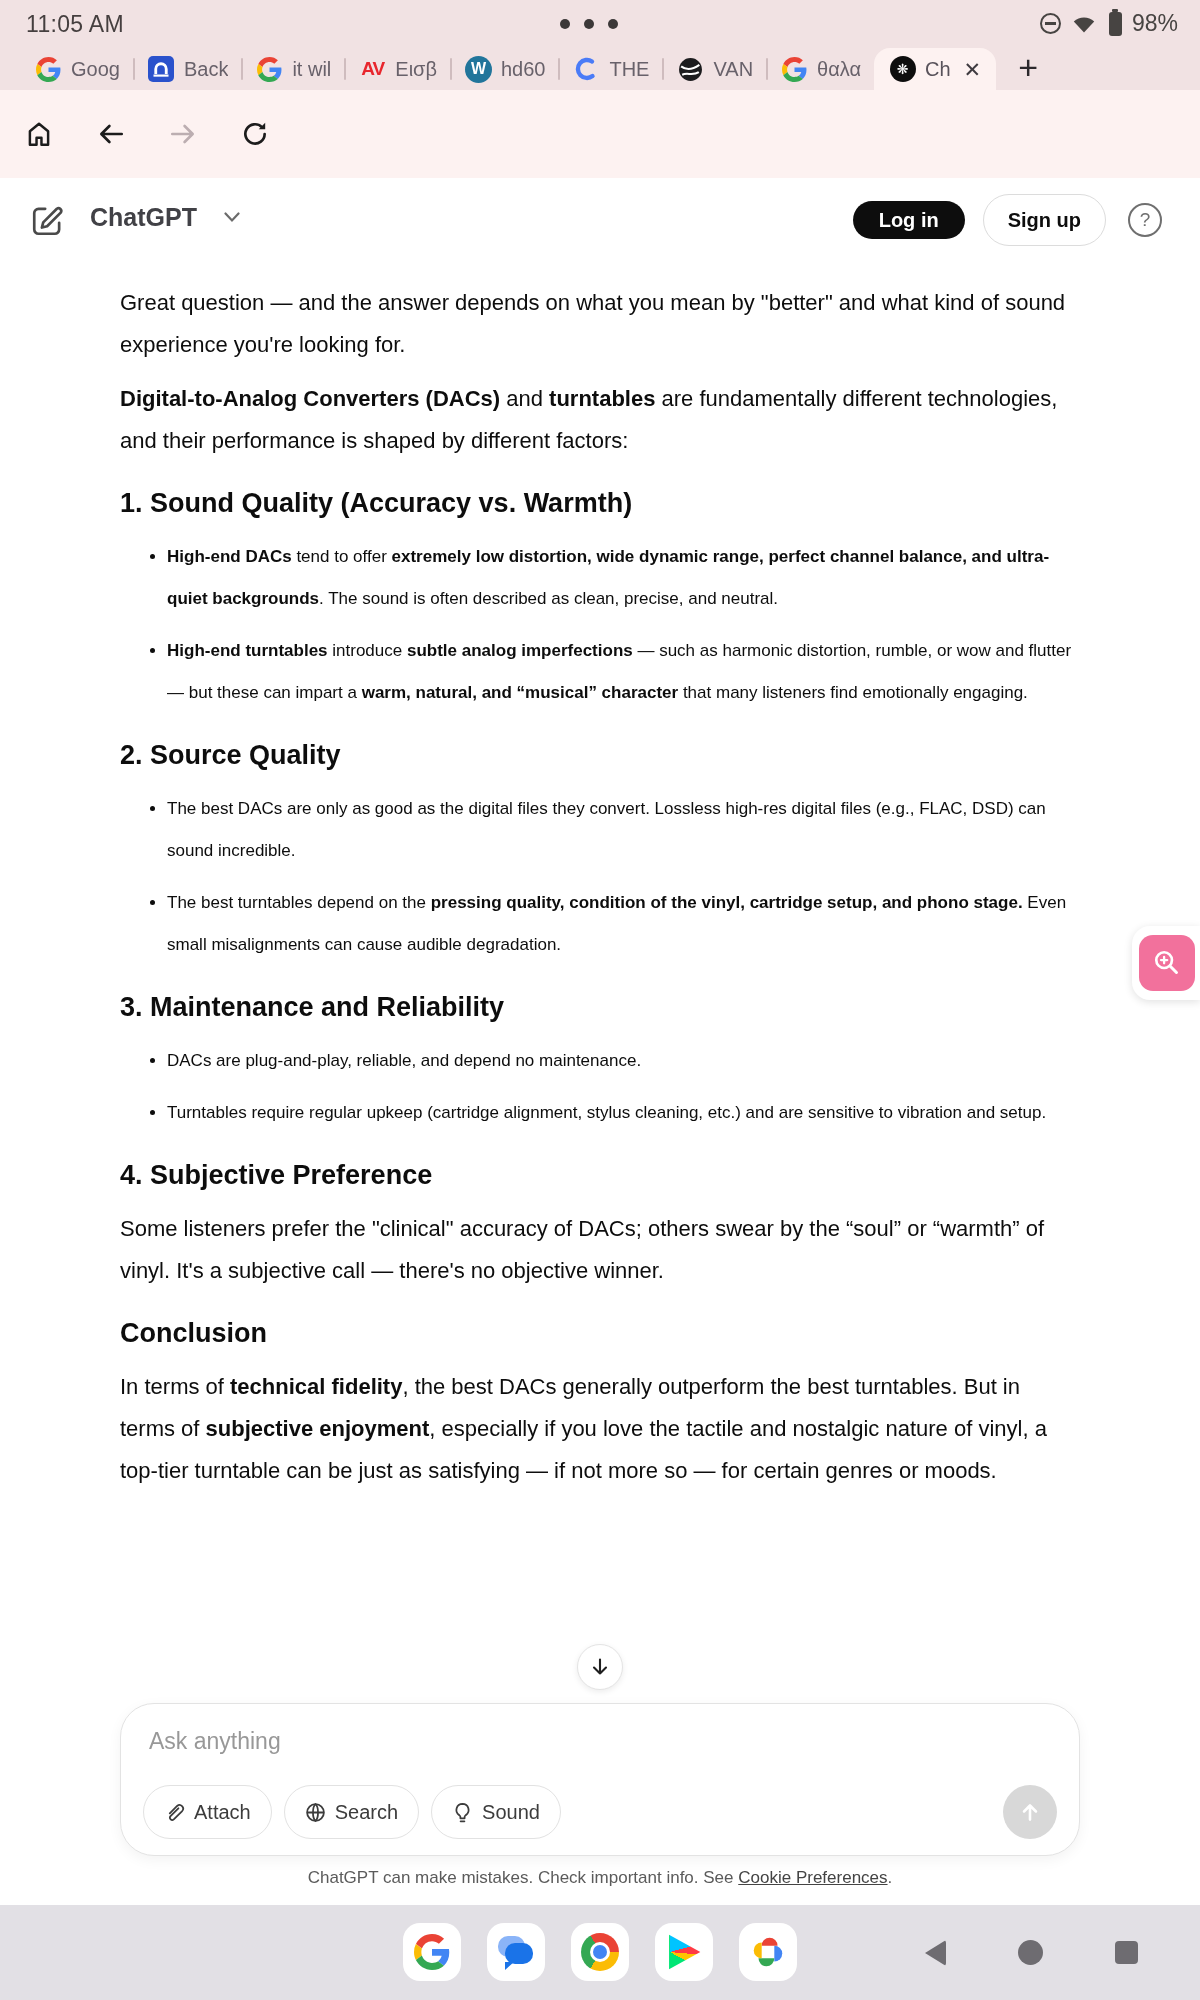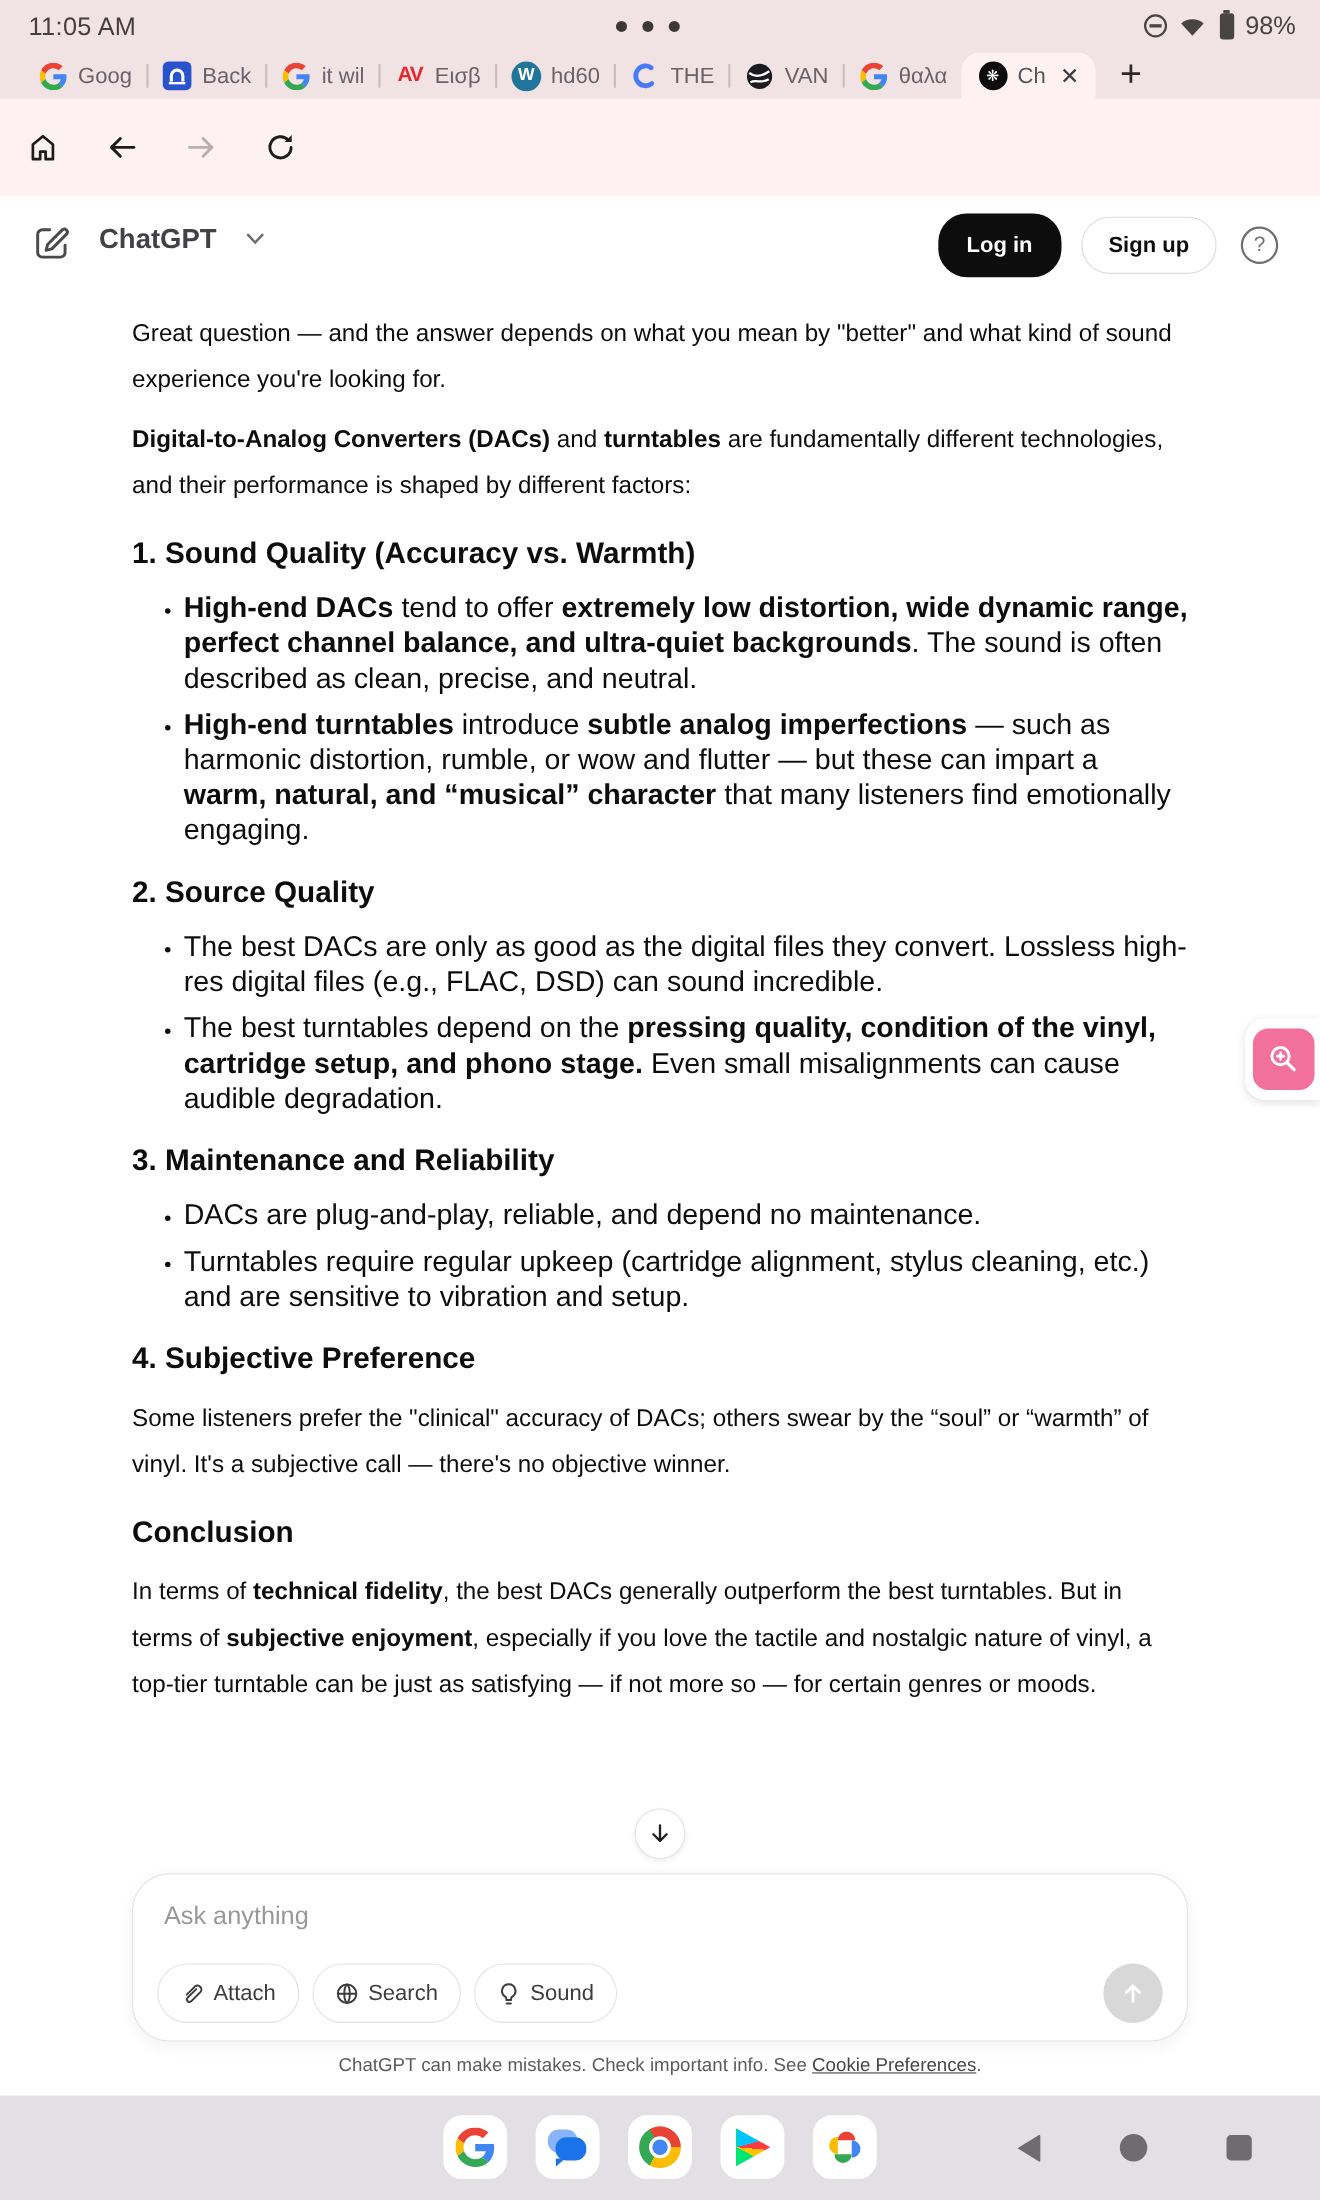--- a/index.html
+++ b/index.html
@@ -42,30 +42,30 @@
   .star { font-size:30px; color:#8f4a57; line-height:1; margin-right:10px; }
   .tabcount { position:absolute; left:1084px; top:119px; width:30px; height:30px; border:2.6px solid #211f22; border-radius:8px; display:flex; align-items:center; justify-content:center; font-size:16px; font-weight:bold; color:#211f22; }
   .kebab { position:absolute; left:1160px; top:119px; width:30px; height:30px; display:flex; flex-direction:column; align-items:center; justify-content:center; gap:4.5px; }
   .kebab i { width:5px; height:5px; border-radius:50%; background:#211f22; }
 
   
   .siteheader { position:absolute; top:178px; left:0; width:100%; height:84px; background:#fff; }
   .compose { position:absolute; left:30px; top:26px; }
   .gpt-title { position:absolute; left:90px; top:25px; display:flex; align-items:center; gap:27px; font-size:25px; font-weight:bold; color:#414146; }
   .hdr-actions { position:absolute; right:38px; top:16px; display:flex; align-items:center; gap:18px; }
-  .btn-login { background:#0d0d0d; color:#fff; border:none; border-radius:26px; height:58px; padding:4px 26px; font-size:20px; font-weight:bold; font-family:inherit; }
+  .btn-login { background:#0d0d0d; color:#fff; border:none; border-radius:26px; height:38px; padding:4px 26px; font-size:20px; font-weight:bold; font-family:inherit; }
   .btn-signup { background:#fff; color:#0d0d0d; border:1.5px solid #dcdcdc; border-radius:26px; height:52px; padding:0 24px; font-size:20px; font-weight:bold; font-family:inherit; }
   .help { width:34px; height:34px; border:2.2px solid #6f6f6f; border-radius:50%; color:#6f6f6f; font-size:19px; display:flex; align-items:center; justify-content:center; margin-left:4px; }
 
   
   .content { position:absolute; top:262px; left:120px; width:960px; height:1455px; overflow:hidden; padding-top:20px; color:#0d0d0d; }
   .content p { font-size:22px; line-height:42px; margin-bottom:12px; }
   .content h3 { font-size:27px; line-height:34px; margin:24px 0 16px; color:#0d0d0d; }
   .content ul { padding-left:47px; margin-bottom:12px; }
-  .content li { font-size:26px; line-height:32px; margin-bottom:10px; }
+  .content li { font-size:17px; line-height:42px; margin-bottom:10px; }
   .content li::marker { color:#0d0d0d; font-size:17px; }
   .content b { font-weight:bold; }
 
   
   .scrolldown { position:absolute; left:577px; top:1644px; width:46px; height:46px; border-radius:50%; background:#fff; border:1px solid #e4e4e4; box-shadow:0 2px 6px rgba(0,0,0,.08); display:flex; align-items:center; justify-content:center; }
 
   
   .fab-wrap { position:absolute; right:0; top:926px; width:68px; height:74px; background:#fff; border-radius:18px 0 0 18px; box-shadow:0 2px 8px rgba(0,0,0,.12); }
   .fab { position:absolute; left:7px; top:9px; width:56px; height:56px; border-radius:14px; background:#f2719c; display:flex; align-items:center; justify-content:center; }
 

